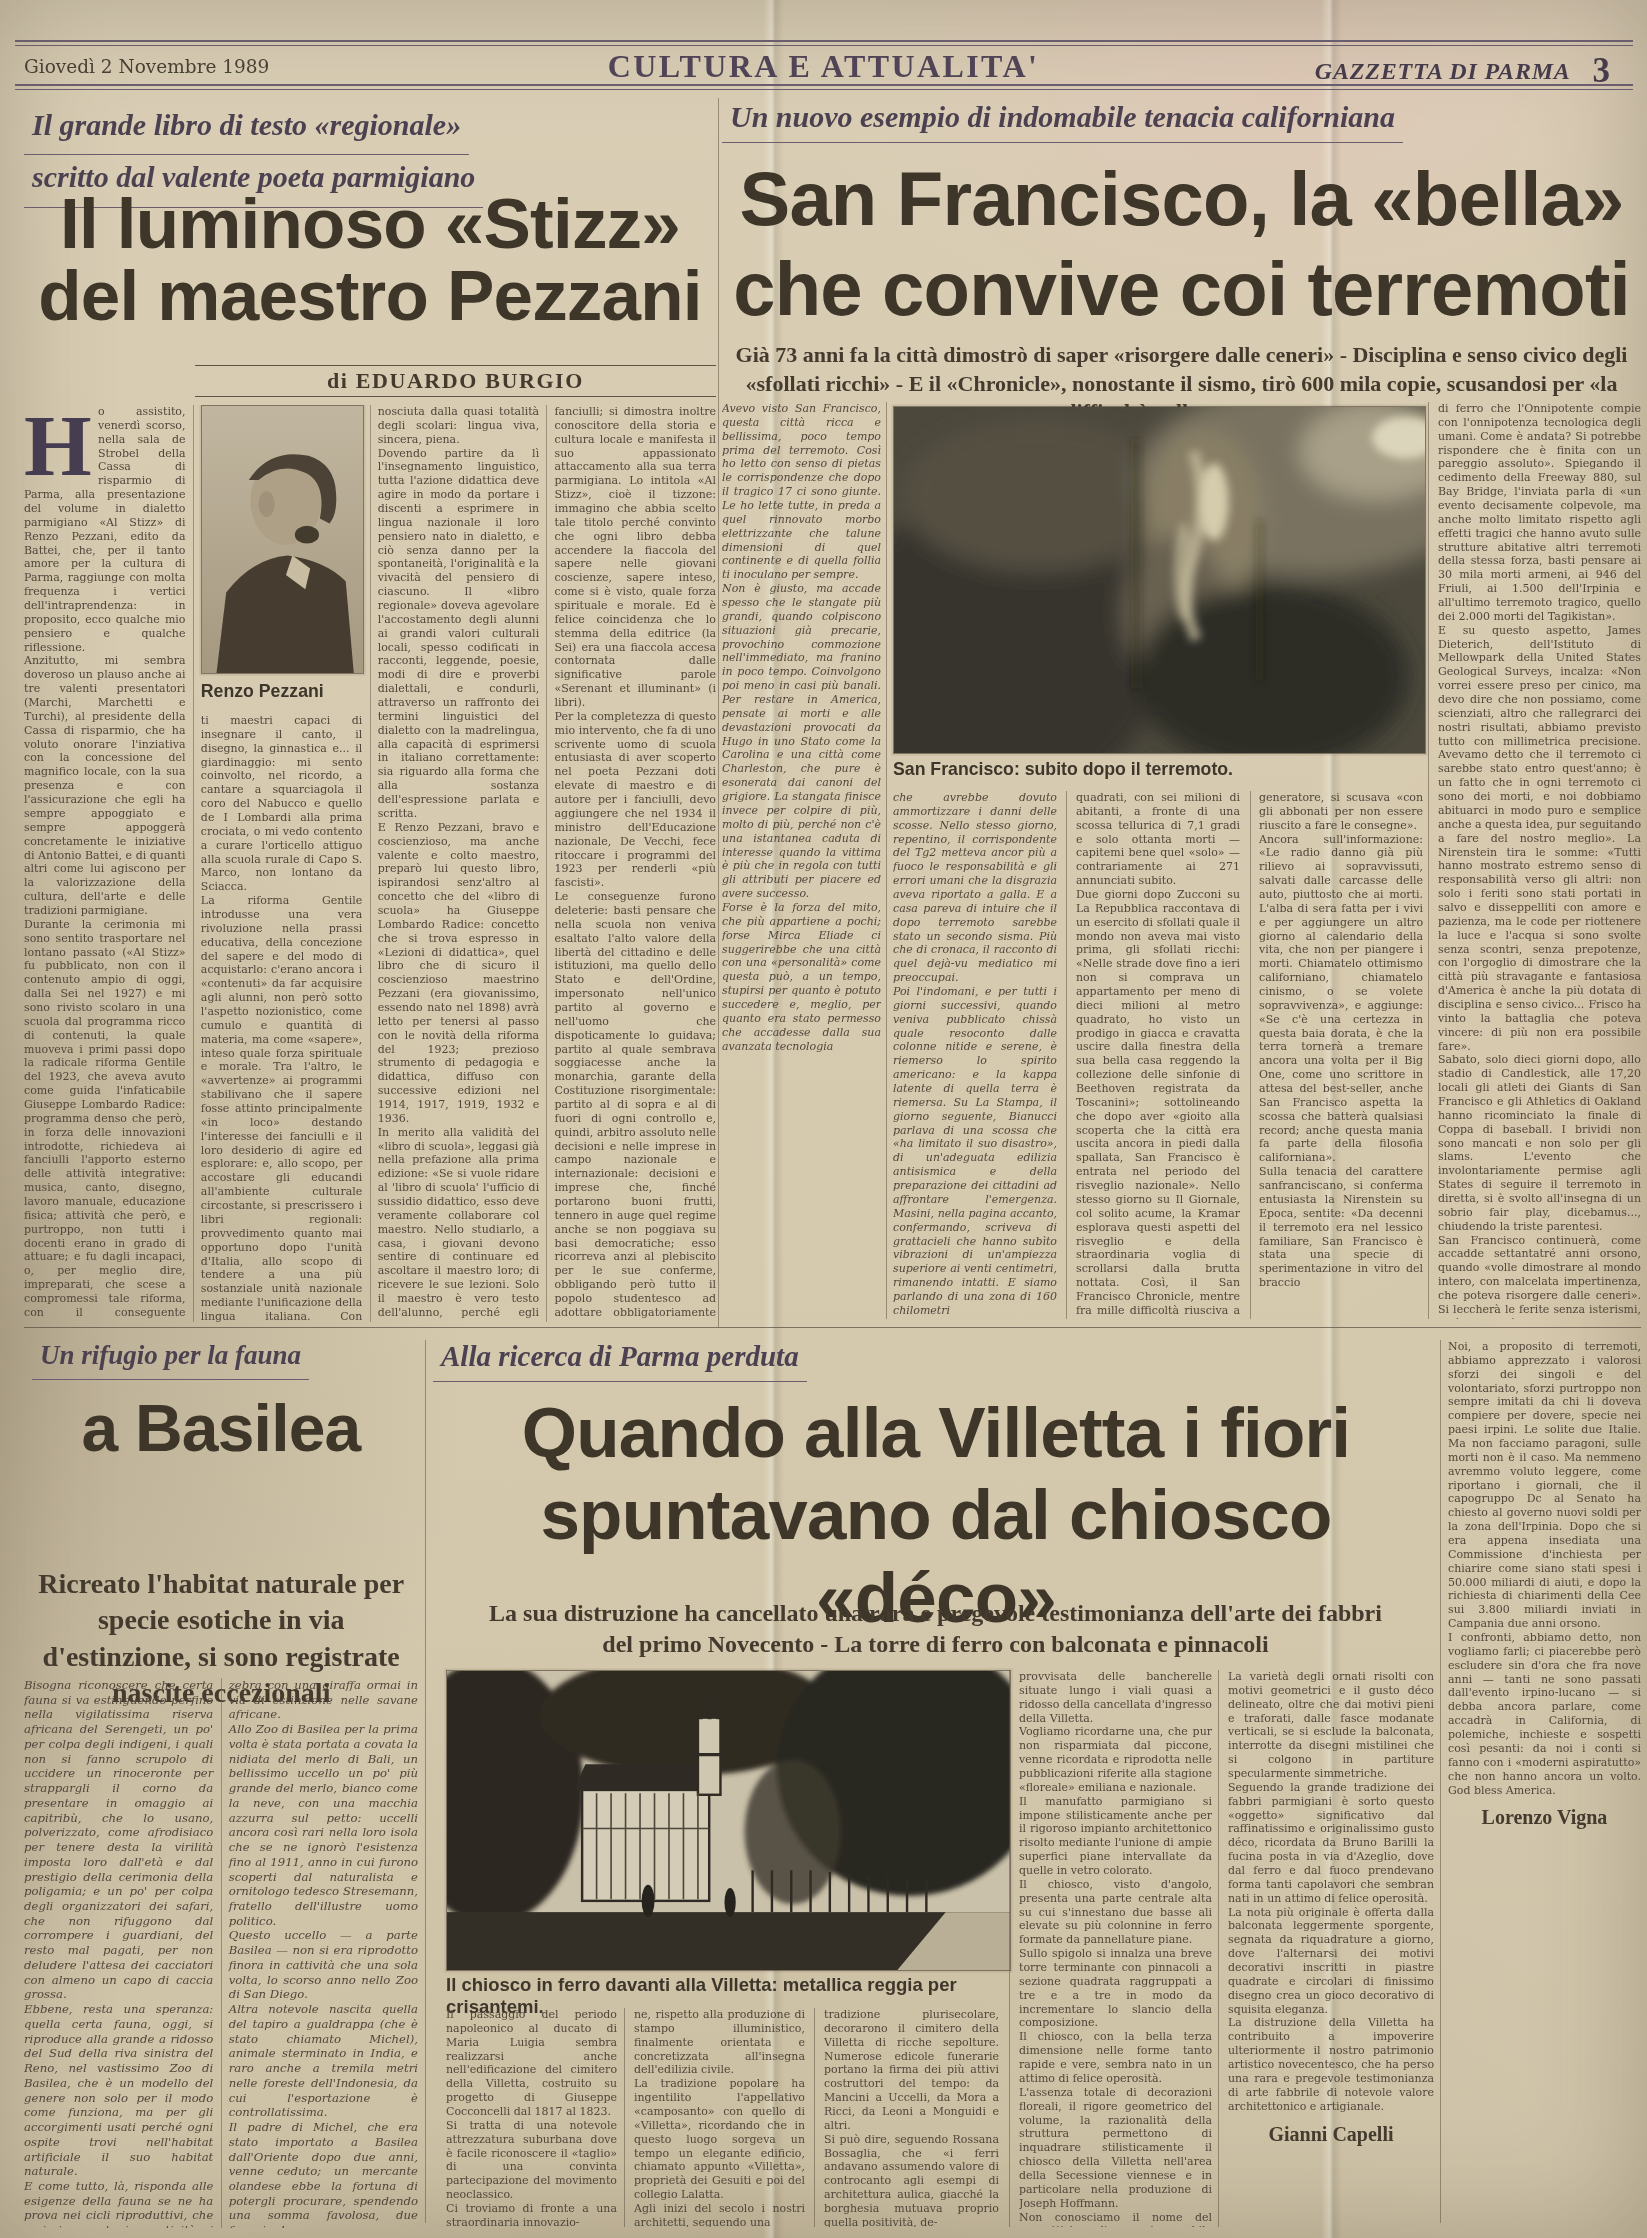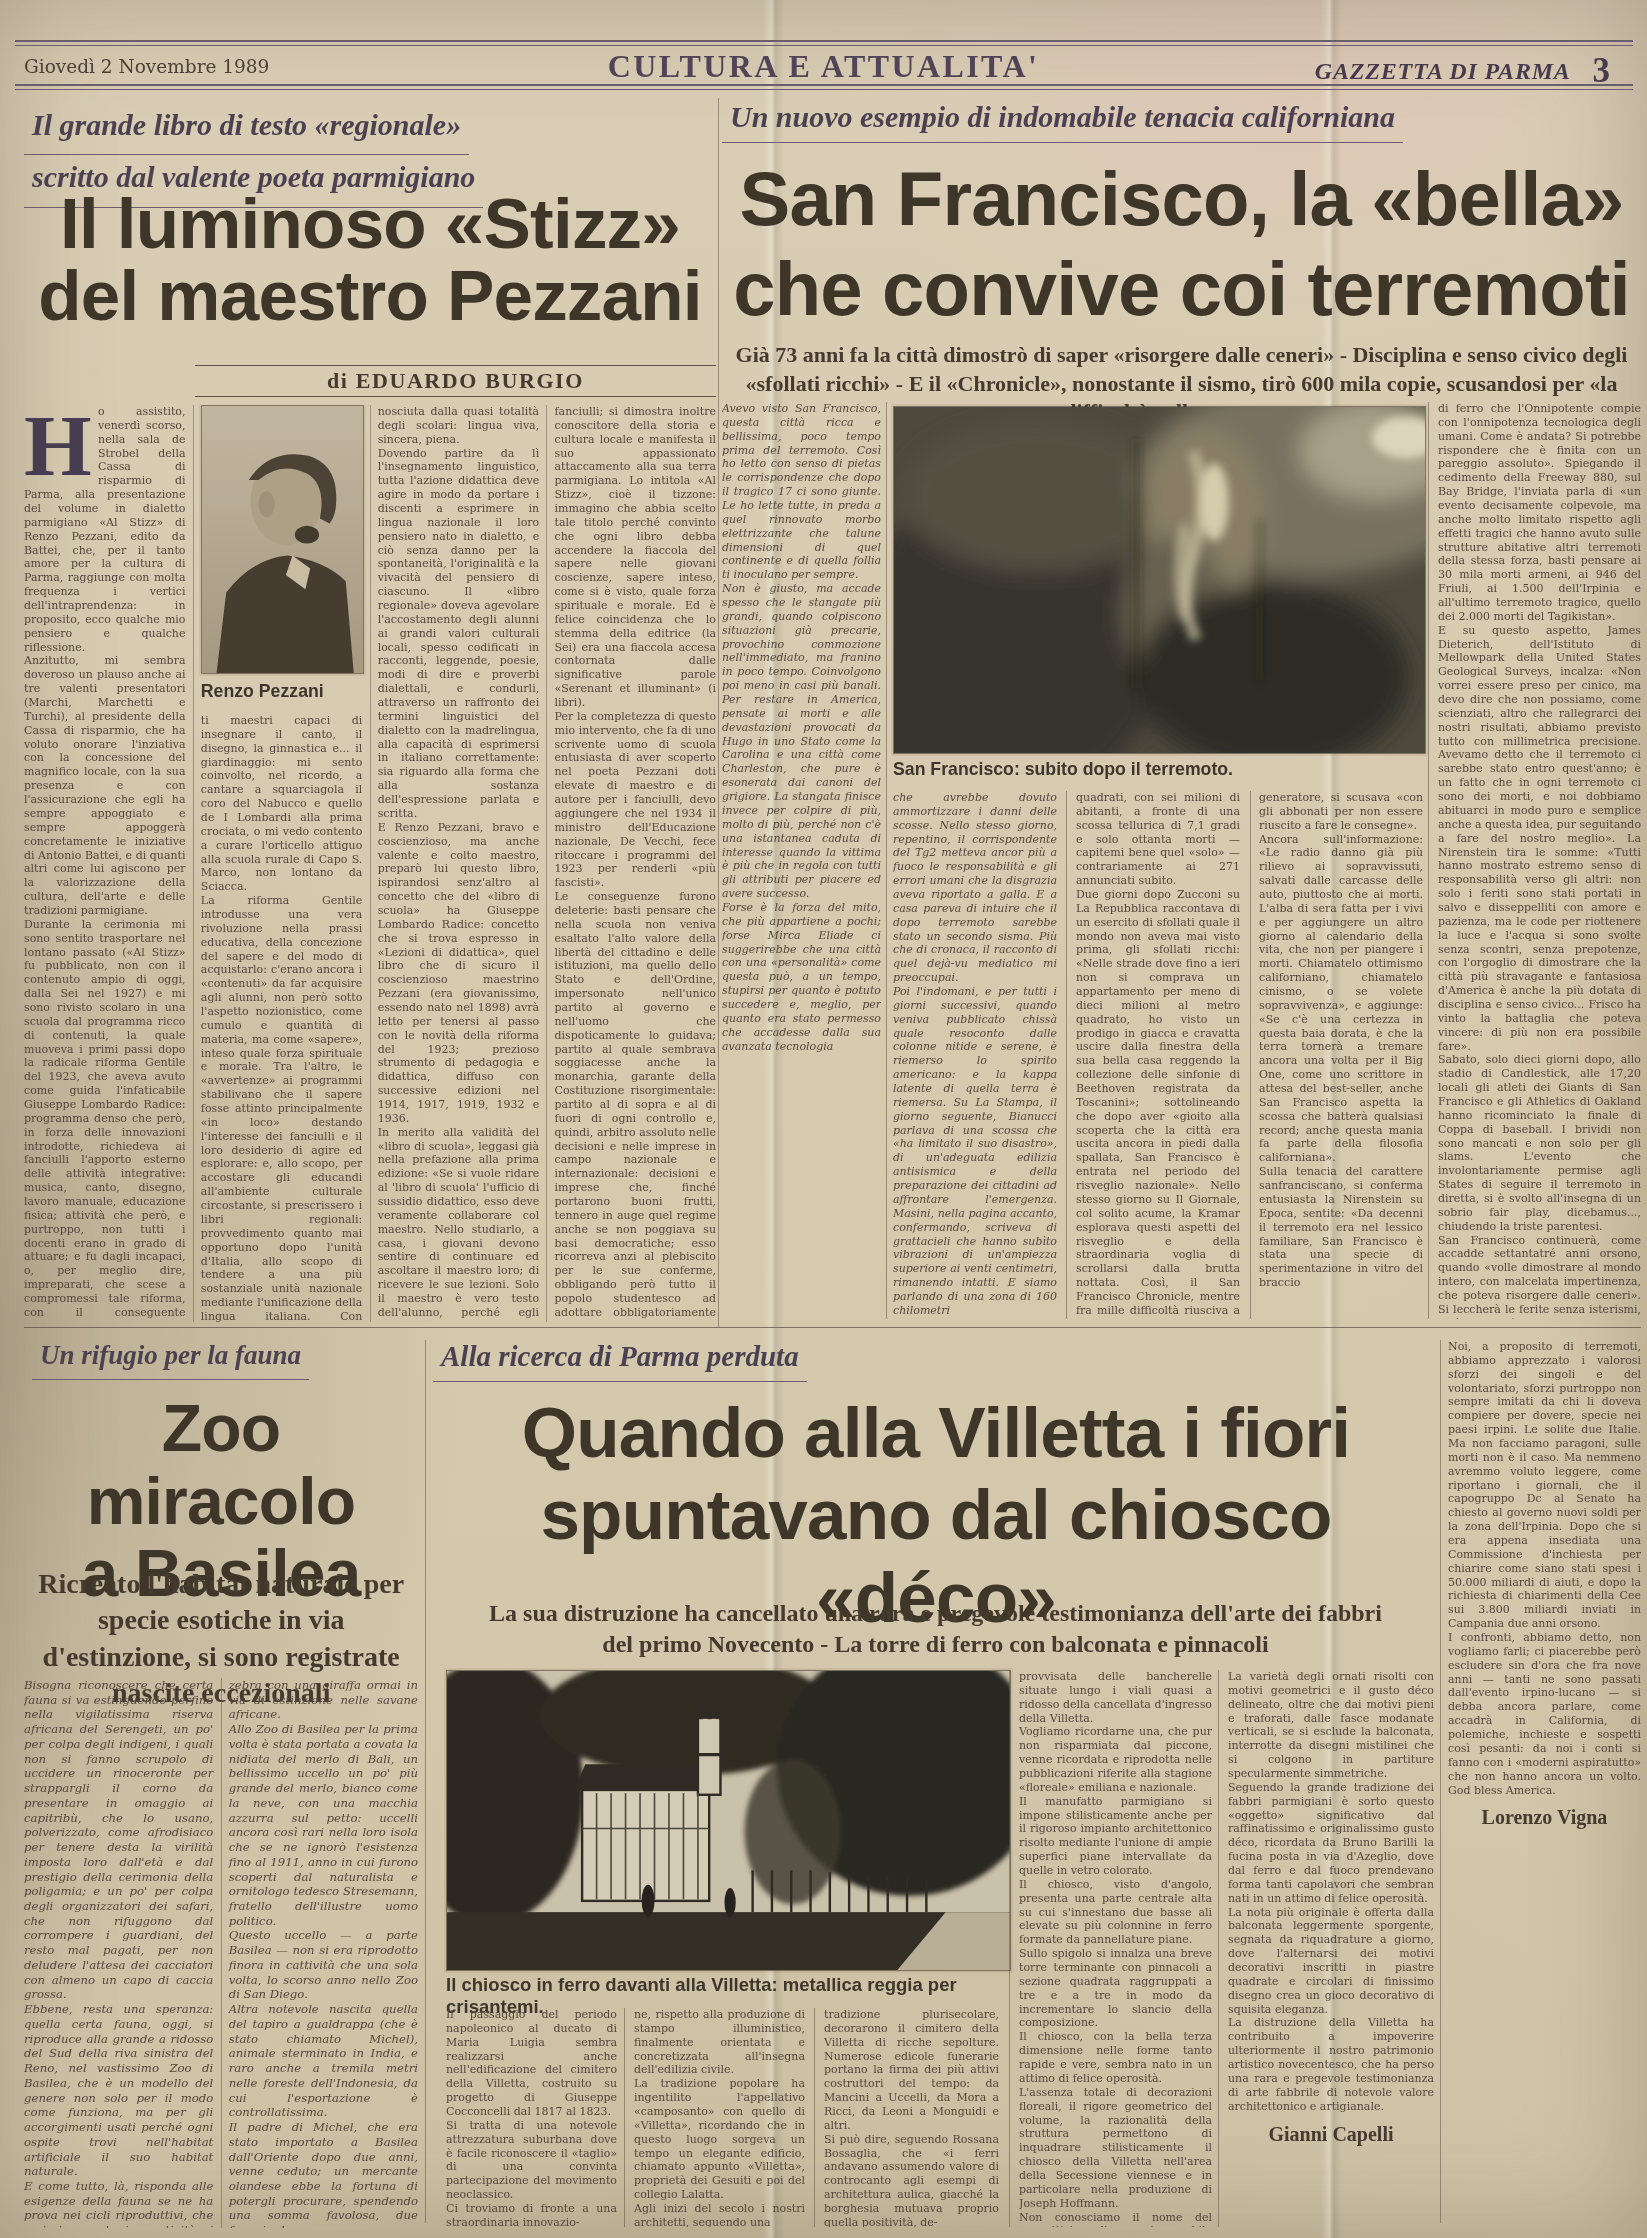--- a/index.html
+++ b/index.html
@@ -178,21 +178,20 @@
 San Francisco continuerà, come accadde settantatré anni orsono, quando «volle dimostrare al mondo intero, con malcelata impertinenza, che poteva risorgere dalle ceneri». Si leccherà le ferite senza isterismi, così manterrà intatto il suo fascino irraggiungibile di un Potente che una leggera claudicanza non ha mai rovinato.</span></div>
   </section>
 
   <div class="hr1" style="left:24px;top:1327px;width:1617px"></div>
 
   <section style="position:absolute;left:24px;top:1334px;width:394px;height:895px">
     <div class="kicker" style="position:absolute;left:8px;top:6.4px;font-size:27px;text-align:left">
       <span>Un rifugio per la fauna</span>
     </div>
     <div class="headline" style="position:absolute;left:0;top:58px;width:100%;font-size:66px;line-height:1.1">
-      <div>Zoo miracolo</div>
       <div>a Basilea</div>
     </div>
     <div class="subhead" style="position:absolute;left:3.2px;top:232px;width:388px;font-size:28px">Ricreato l'habitat naturale per specie esotiche in via d'estinzione, si sono registrate nascite eccezionali</div>
     <div class="bodyrow body" style="left:0;top:344px;width:394px;height:550px;font-size:11.7px">
       <div class="fcol"><span class="coltext it">Bisogna riconoscere che certa fauna si va estinguendo perfino nella vigilatissima riserva africana del Serengeti, un po' per colpa degli indigeni, i quali non si fanno scrupolo di uccidere un rinoceronte per strappargli il corno da presentare in omaggio ai capitribù, che lo usano, polverizzato, come afrodisiaco per tenere desta la virilità imposta loro dall'età e dal prestigio della cerimonia della poligamia; e un po' per colpa degli organizzatori dei safari, che non rifuggono dal corrompere i guardiani, del resto mal pagati, per non deludere l'attesa dei cacciatori con almeno un capo di caccia grossa.
 Ebbene, resta una speranza: quella certa fauna, oggi, si riproduce alla grande a ridosso del Sud della riva sinistra del Reno, nel vastissimo Zoo di Basilea, che è un modello del genere non solo per il modo come funziona, ma per gli accorgimenti usati perché ogni ospite trovi nell'habitat artificiale il suo habitat naturale.
 E come tutto, là, risponda alle esigenze della fauna se ne ha prova nei cicli riproduttivi, che rarissimamente in captività si svolgono con tanta normalità.
 Non deve, perciò, recare sorpresa l'apprendere che non più dalle riserve africane si riforniscono i maggiori Zoo, ma da Basilea; e a Basilea anche un privato, prenotandosi, può acquistare un lioncello o un tigrotto e perfino un okapi, strano animale che sembra l'incrocio di una</span></div>
       <div class="fcol">
         <span class="coltext it">zebra con una giraffa ormai in via di estinzione nelle savane africane.

